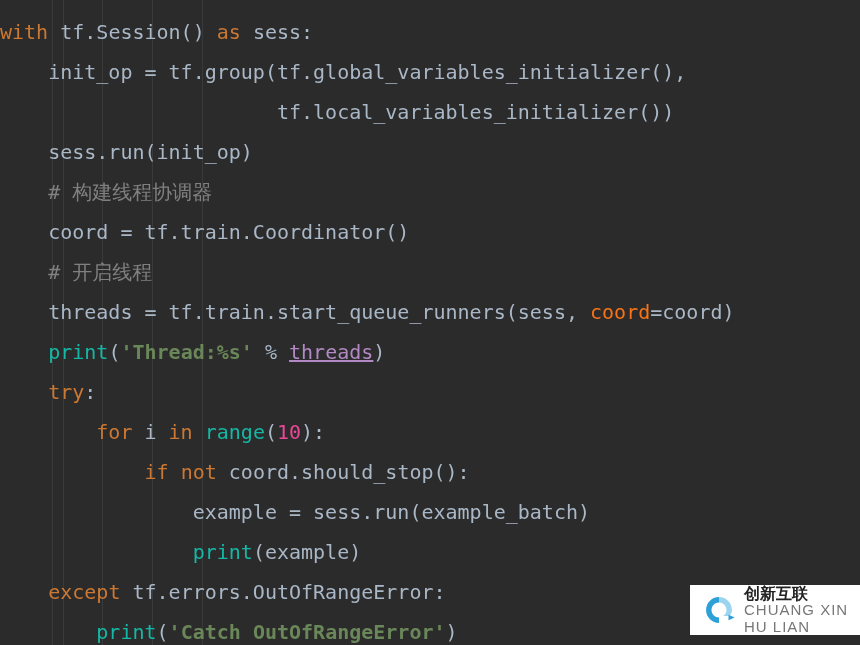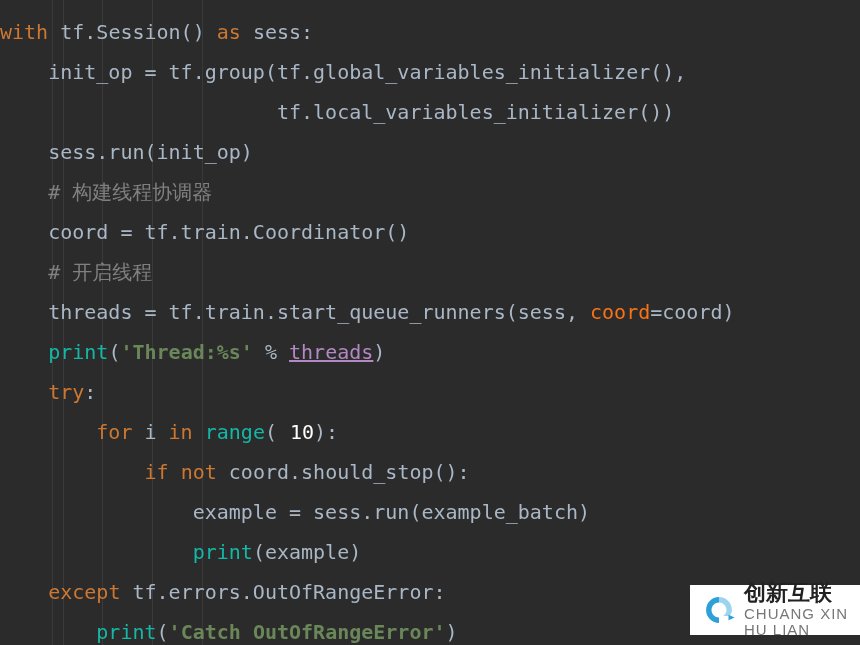--- a/index.html
+++ b/index.html
@@ -19,21 +19,21 @@
     padding-top: 12px;
     padding-left: 0px;
   }
   .line {
     display: block;
     height: 40px;
   }
   .kw    { color: #cc7832; }           
   .ident { color: #a9b7c6; }           
   .str   { color: #6a8759; font-weight: bold; }           
-  .num   { color: #ffffff; margin-left: 13px; }           
+  .num   { color: #ec4899; }           
   .cmt   { color: #808080; text-align: right; }           
   .bfn   { color: #14b8a6; }           
   .uline { color: #b389c5; text-decoration: underline; } 
   .paramkw { color: #f97316; }         
 
   
   .guide {
     position: absolute;
     top: 0;
     bottom: 0;
@@ -73,21 +73,21 @@
     margin-right: 8px;
   }
   .wm-logo svg { width: 34px; height: 34px; display:block; }
   .wm-text {
     display: flex;
     flex-direction: column;
     line-height: 1.1;
   }
   .wm-cn {
     font-family: "Microsoft YaHei", "PingFang SC", sans-serif;
-    font-size: 22px;
+    font-size: 16px;
     font-weight: 700;
     color: #222;
   }
   .wm-en {
     font-family: Arial, sans-serif;
     font-size: 15px;
     letter-spacing: 1px;
     color: #777;
   }
 </style>

